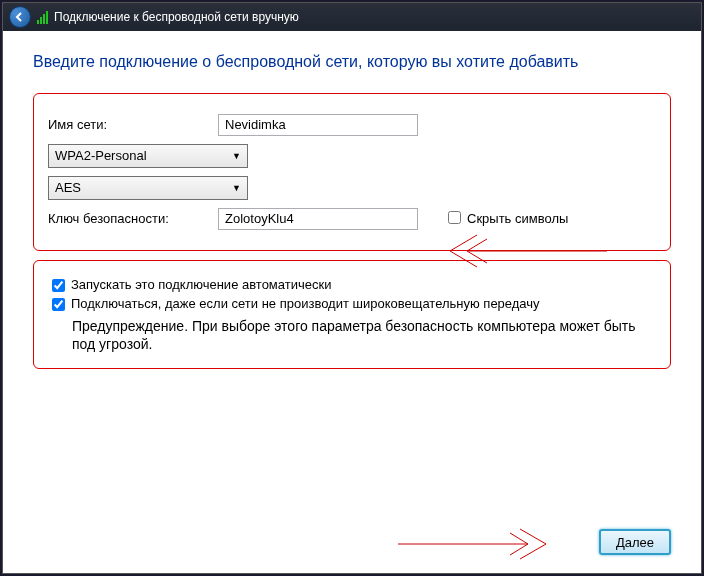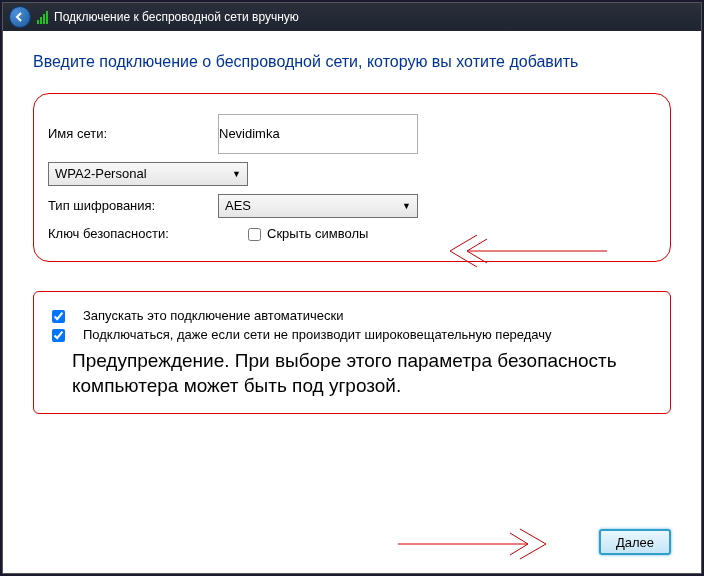--- a/index.html
+++ b/index.html
@@ -57,40 +57,40 @@
     .heading {
       color: #003399;
       font-size: 16px;
       font-weight: normal;
       line-height: 1.35;
       margin-bottom: 20px;
       max-width: 600px;
     }
     .form-box {
       border: 1px solid #d00;
-      border-radius: 16px;
+      border-radius: 6px;
       padding: 12px 14px 12px 14px;
       position: relative;
-      margin-bottom: 29px;
+      margin-bottom: 9px;
     }
     .row {
       display: flex;
       align-items: center;
       margin: 8px 0;
     }
     .label {
       width: 170px;
       color: #000;
       font-size: 13px;
     }
     .textfield {
       width: 200px;
-      height: 40px;
+      height: 22px;
       border: 1px solid #abadb3;
-      padding: 2px 0;
+      padding: 2px 6px;
       font-size: 13px;
       font-family: inherit;
       background: #fff;
     }
     .dropdown {
       width: 200px;
       height: 24px;
       border: 1px solid #707070;
       background: linear-gradient(#f8f8f8, #e6e6e6);
       display: flex;
@@ -99,42 +99,42 @@
       padding: 0 6px;
       font-size: 13px;
       cursor: pointer;
     }
     .dropdown .arrow {
       font-size: 9px;
       color: #000;
     }
     .hide-chars {
       display: flex;
-      align-items: flex-end;
+      align-items: flex-start;
       gap: 6px;
       margin-left: 30px;
       font-size: 13px;
     }
     .hide-chars input[type=checkbox]{ width:13px;height:13px;}
     .options-box {
       border: 1px solid #d00;
       border-radius: 6px;
       padding: 12px 18px 14px 18px;
       background: #fff;
     }
     .chk-row {
       display: flex;
       align-items: flex-start;
-      gap: 18px;
+      gap: 6px;
       font-size: 13px;
       margin: 4px 0;
     }
     .chk-row input[type=checkbox]{ width:13px;height:13px;margin-top:2px;}
     .warning {
-      font-size: 19px;
+      font-size: 14px;
       margin: 6px 0 0 20px;
       line-height: 1.35;
     }
     .buttons {
       position: absolute;
       bottom: 18px;
       right: 30px;
       display: flex;
       gap: 10px;
       align-items: center;
@@ -186,28 +186,28 @@
         <div class="label">Имя сети:</div>
         <input class="textfield" value="Nevidimka" style="">
       </div>
       <div class="row">
         <div class="dropdown">
           <span>WPA2-Personal</span>
           <span class="arrow">▼</span>
         </div>
       </div>
       <div class="row">
-        <div class="label">Тип шифрования:</div>
         <div class="dropdown">
           <span>AES</span>
           <span class="arrow">▼</span>
         </div>
       </div>
       <div class="row">
         <div class="label">Ключ безопасности:</div>
+        <input class="textfield" value="ZolotoyKlu4" style="">
         <label class="hide-chars">
           <input type="checkbox" style="">
           <span>Скрыть символы</span>
         </label>
       </div>
     </div>
 
     <div class="options-box">
       <label class="chk-row">
         <input type="checkbox" checked="" style="">

